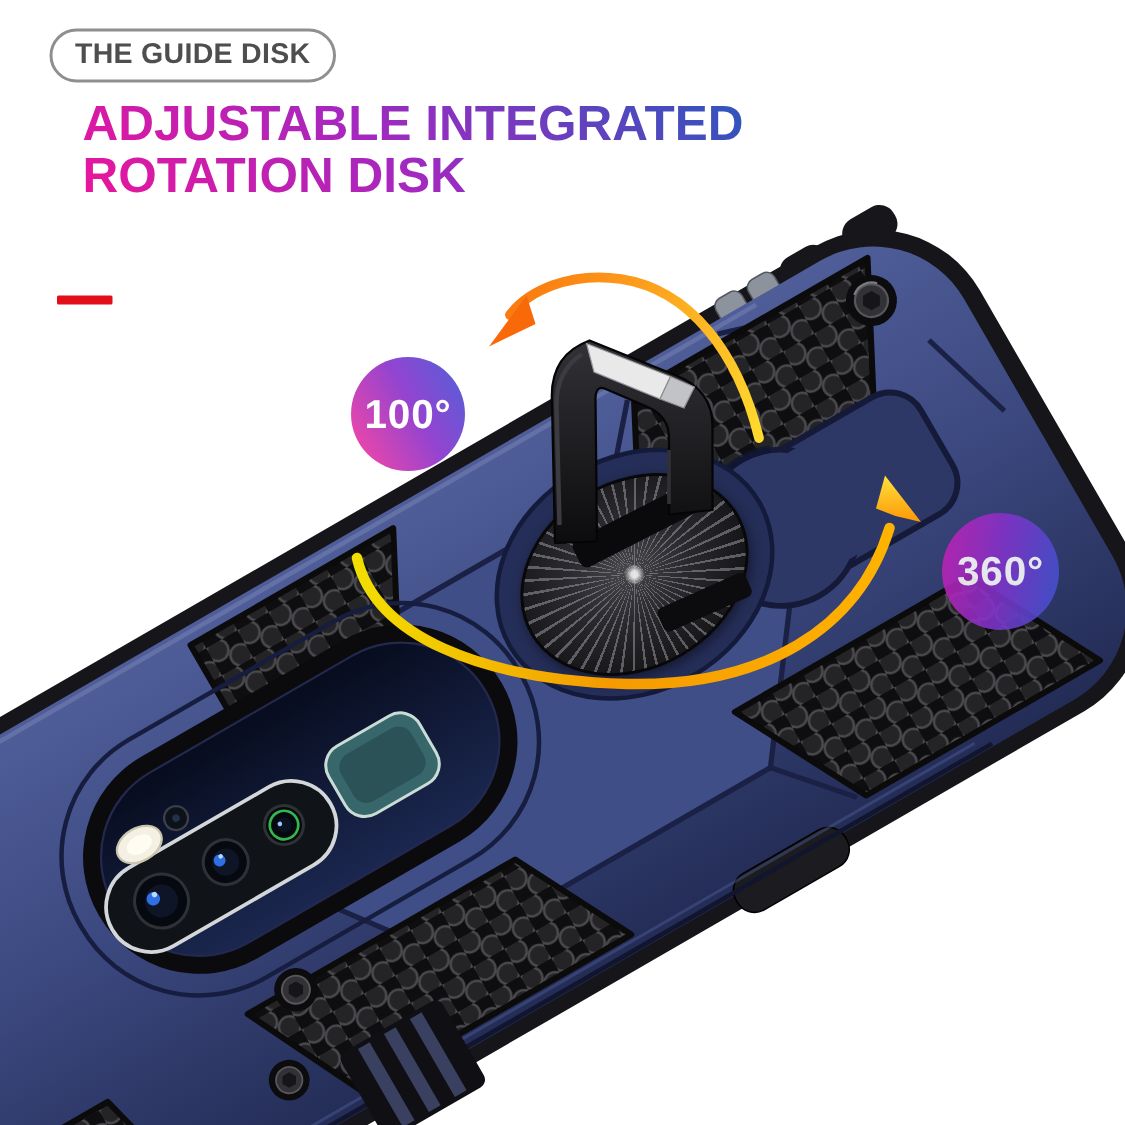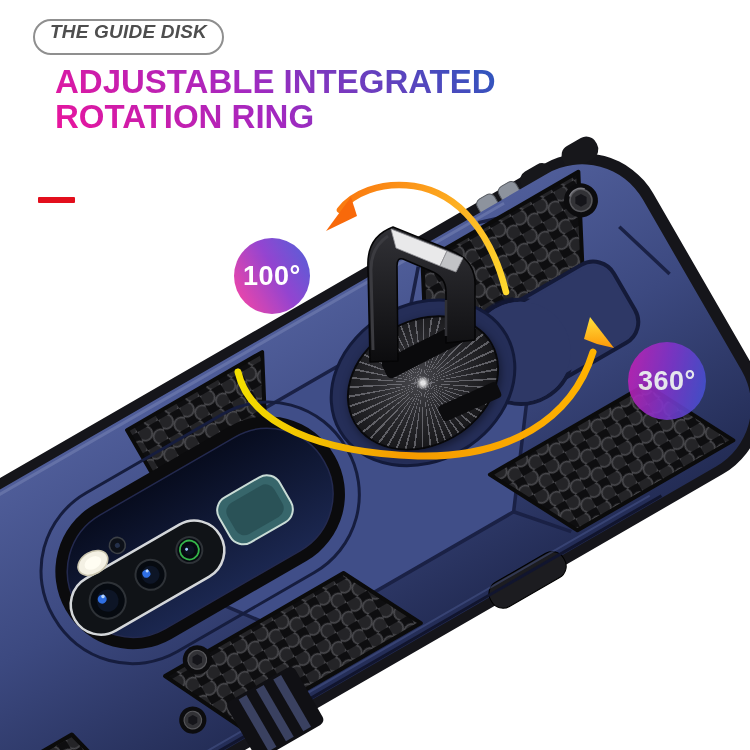--- a/index.html
+++ b/index.html
@@ -1,21 +1,21 @@
 <!DOCTYPE html>
 <html><head>
 <meta charset="utf-8">
 <style>
   html,body{margin:0;padding:0;background:#ffffff;width:750px;height:750px;overflow:hidden;
     font-family:"Liberation Sans", sans-serif;}
   .stage{position:relative;width:750px;height:750px;background:#ffffff;}
 
   
   .pill{position:absolute;left:33px;top:19px;height:36px;padding:0 15px;border:2px solid #8f8f8f;
-    border-radius:20px;display:flex;align-items:flex-start;justify-content:center;box-sizing:border-box;font-style:italic;}
+    border-radius:20px;display:flex;align-items:center;justify-content:center;box-sizing:border-box;}
   .pill span{font-size:19px;font-weight:bold;color:#4e4e4e;letter-spacing:.2px;}
 
   
   .headline{position:absolute;left:38px;top:64px;margin:0;font-size:33px;line-height:35px;
     font-weight:bold;letter-spacing:0px;color:#b32bb0;}
   @supports (-webkit-background-clip: text) {
     .headline{background:linear-gradient(45deg,#f01399 0%,#a428c0 48%,#2b57bd 100%);
       -webkit-background-clip:text;background-clip:text;-webkit-text-fill-color:transparent;color:transparent;}
   }
   .hl-line{display:block;margin-left:17px;}
@@ -45,21 +45,21 @@
 <body>
 
 <div class="stage">
 
   <div class="pill">
     <span>THE GUIDE DISK</span>
   </div>
 
   <h1 class="headline">
     <span class="hl-line">ADJUSTABLE INTEGRATED</span>
-    <span class="hl-line">ROTATION RING</span>
+    <span class="hl-line">ROTATION DISK</span>
   </h1>
 
   <div class="dash"></div>
 
   <div class="scene">
 
     <svg class="layer-case" width="750" height="750" viewBox="0 0 750 750">
       <defs>
         <linearGradient id="gBlue" gradientUnits="userSpaceOnUse" x1="0" y1="0" x2="0" y2="342">
           <stop offset="0" stop-color="#4f5d99"></stop>

